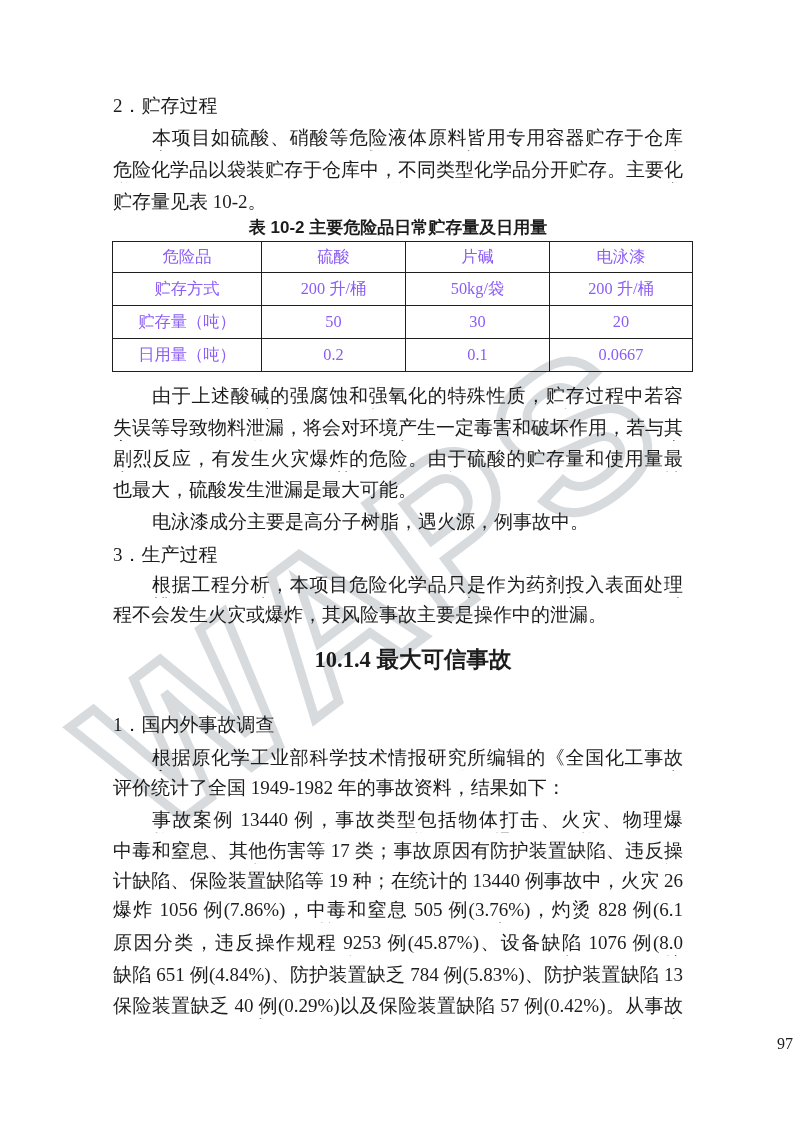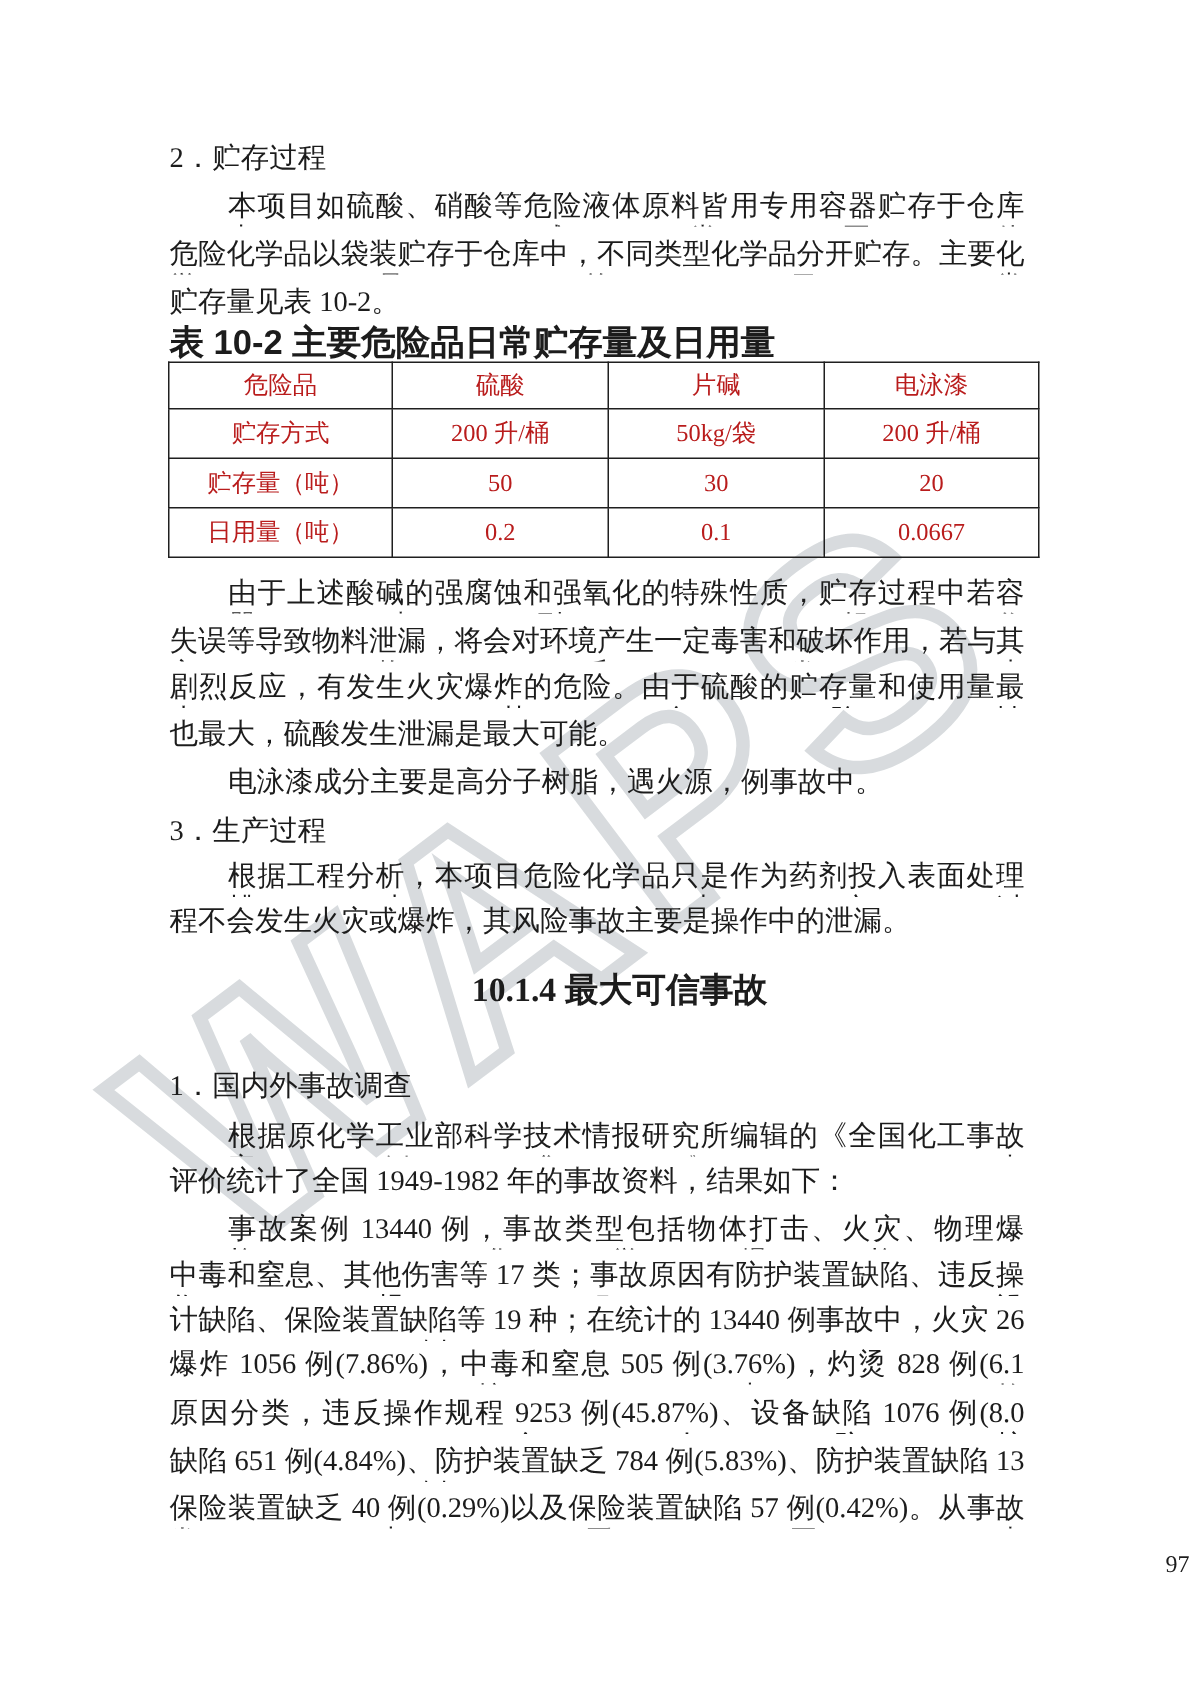--- a/index.html
+++ b/index.html
@@ -33,34 +33,34 @@
     left:113px;width:570px;height:24px;
     font-size:19px;line-height:22px;
     white-space:nowrap;
     overflow:hidden;
     word-break:break-all;
   }
   .ln.j{white-space:normal;text-align:justify;text-align-last:justify;}
   .ln.ind{padding-left:39px;width:531px;}
   .caption{
     position:absolute;left:113px;top:217px;width:570px;height:24px;
-    font-family:"Liberation Sans","DejaVu Sans",sans-serif;
-    font-weight:bold;font-size:23px;line-height:22px;white-space:nowrap;
+    text-align:center;font-family:"Liberation Sans","DejaVu Sans",sans-serif;
+    font-weight:bold;font-size:17px;line-height:22px;white-space:nowrap;
   }
   table.dtable{
     position:absolute;left:112px;top:241px;
     border-collapse:collapse;table-layout:fixed;
   }
   table.dtable th,table.dtable td{
     border:1.6px solid #1f1f1f;
     text-align:center;vertical-align:middle;
     font-size:16.3px;font-weight:normal;
     padding:0;
     font-family:"Liberation Serif","DejaVu Serif",serif;
-    color:#b91c1c;
+    color:#8b5cf6;
   }
   .c0{width:148px;} .c1{width:143px;} .c2{width:143px;} .c3{width:142px;}
   tr.hrow{height:31px;} tr.brow{height:33px;margin-top:20px;}
   .h1{
     position:absolute;left:113px;top:643px;width:600px;height:36px;
     font-size:22.5px;font-weight:bold;line-height:34px;white-space:nowrap;text-align:center;
   }
   .pageno{
     position:absolute;left:0;top:1033px;width:793px;height:24px;
     text-align:right;font-size:16px;line-height:22px;

